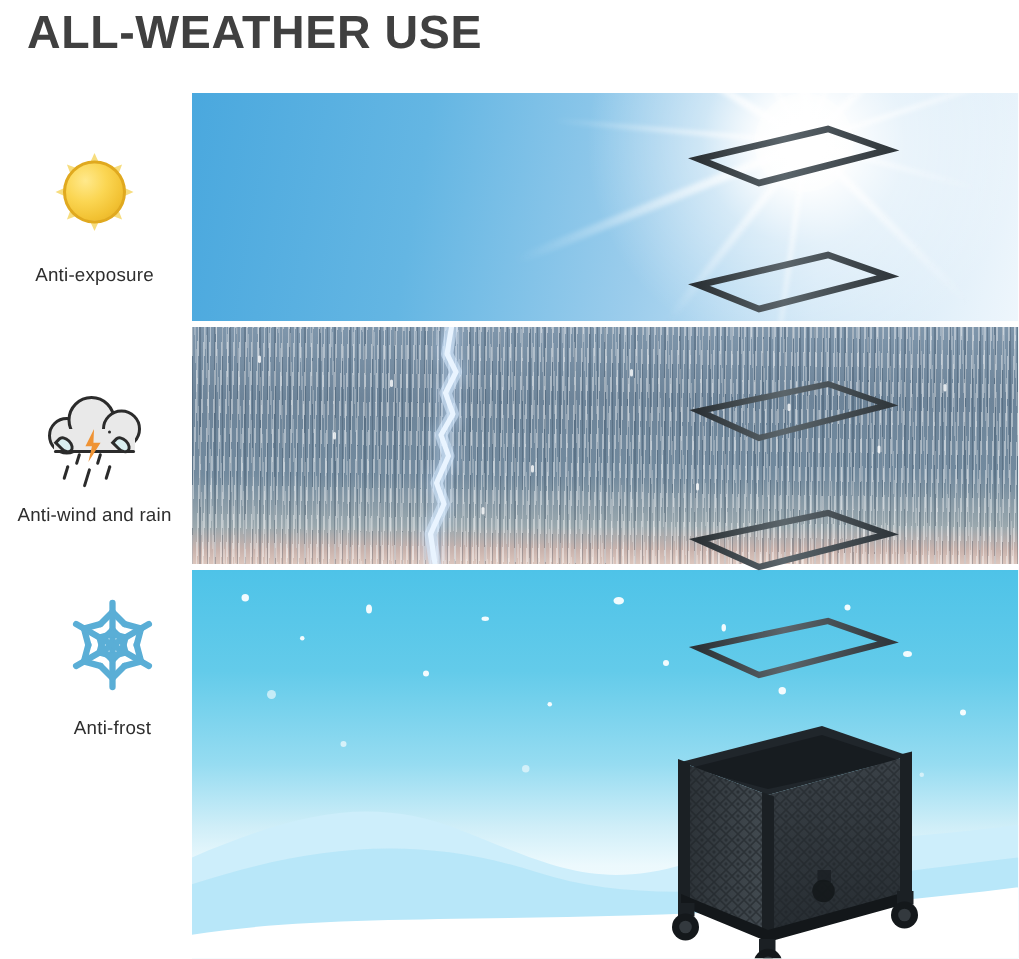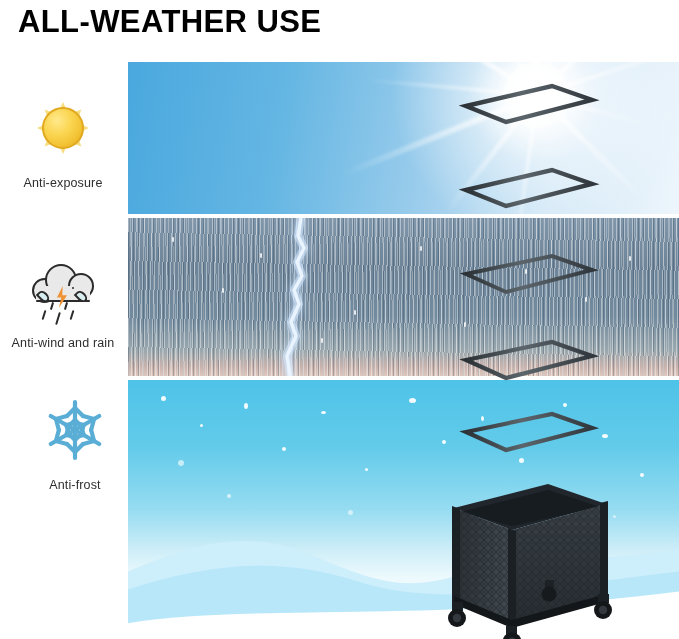--- a/index.html
+++ b/index.html
@@ -11,21 +11,21 @@
     overflow:hidden;
   }
 
   
   #page-title {
     position:absolute;
     left:18px; top:2px;
     font-size:31px;
     font-weight:bold;
     letter-spacing:0.4px;
-    color:#000000;
+    color:#404040;
     line-height:40px;
     white-space:nowrap;
   }
 
   
   #feature-list {
     position:absolute;
     left:0px; top:72px;
     width:126px; height:500px;
   }

